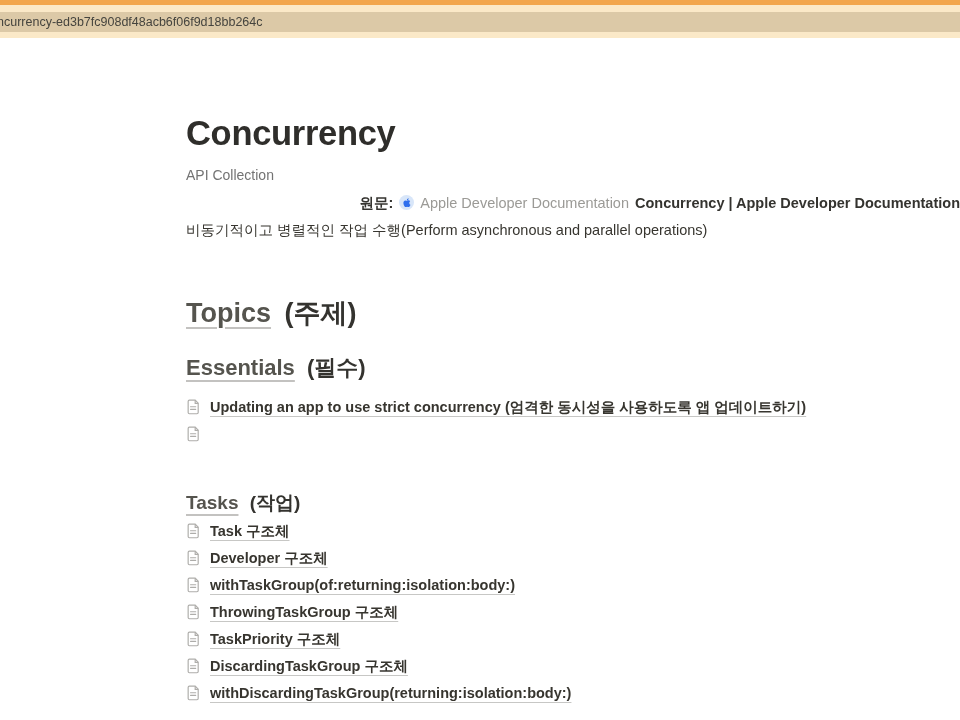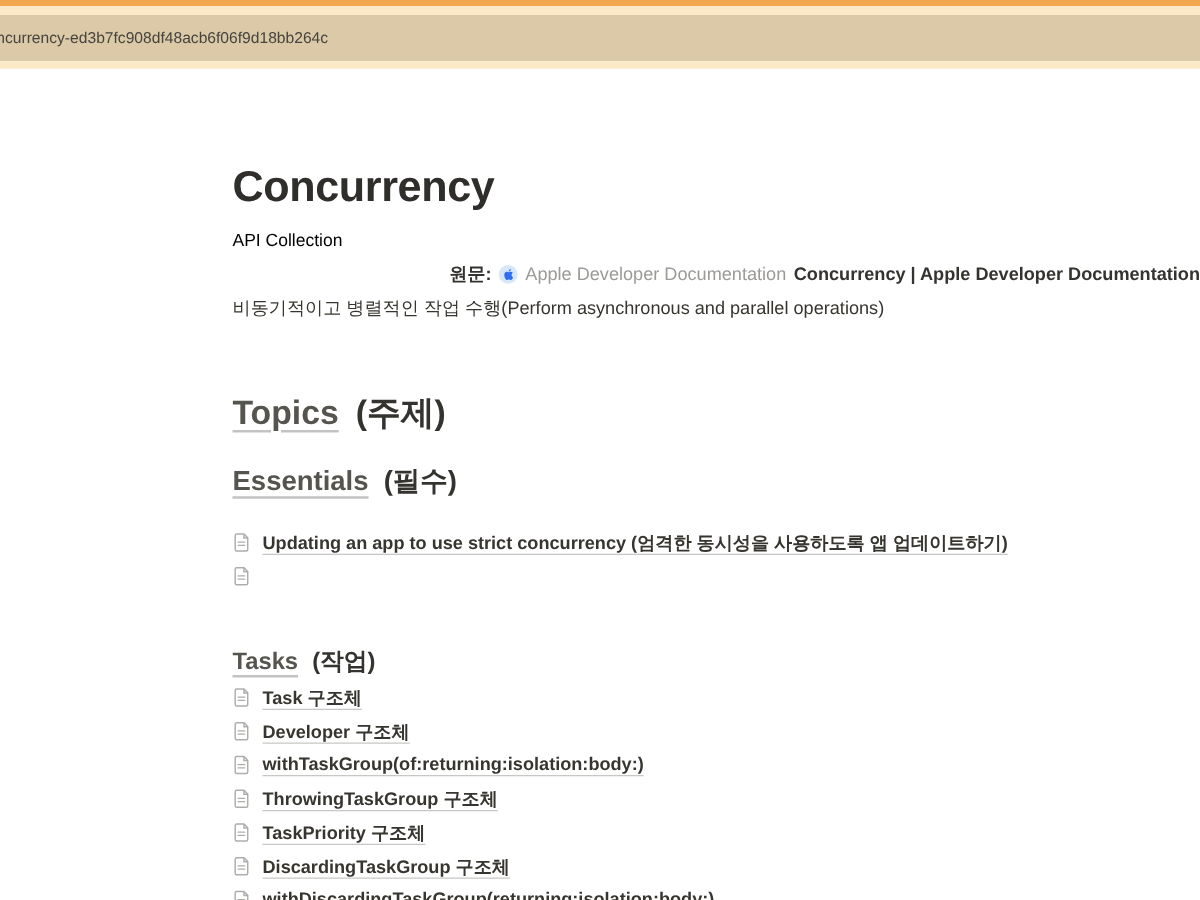--- a/index.html
+++ b/index.html
@@ -3,30 +3,30 @@
 <meta charset="utf-8">
 <style>
   * { margin:0; padding:0; box-sizing:border-box; }
   html,body { width:960px; height:720px; overflow:hidden; background:#ffffff;
               font-family:"Liberation Sans","DejaVu Sans",sans-serif; }
 
   
   .stripe-orange { height:5px; background:#f2a64d; }
   .stripe-cream  { height:7px; background:#fbe9c8; }
   .stripe-cream.bottom { height:6px; }
-  .tab-bar { height:37px; background:#dcc9a7; display:flex; align-items:center; overflow:hidden; }
+  .tab-bar { height:20px; background:#dcc9a7; display:flex; align-items:center; overflow:hidden; }
   .tab-label { font-size:12.5px; line-height:23px; color:#45443e; margin-left:-3px; white-space:nowrap; }
 
   
   main { padding-left:186px; color:#37352f; }
 
   h1.page-title { margin-top:76px; font-size:34.5px; line-height:1.15;
                   font-weight:700; letter-spacing:-0.3px; color:#2f2e2b; }
 
-  .subtitle { margin-top:11px; font-size:14px; line-height:20px; color:#000000; }
+  .subtitle { margin-top:11px; font-size:14px; line-height:20px; color:#737373; }
 
   .origin-line { margin-top:7px; font-size:14.5px; line-height:22px;
                  display:flex; align-items:center; gap:6px; white-space:nowrap;justify-content:flex-end; }
   .origin-line .b { font-weight:700; color:#34332f; }
   .origin-line .gray { color:#9b9a96; }
   .favicon { width:15px; height:15px; border-radius:50%; background:#d8e6f9;
              display:inline-flex; align-items:center; justify-content:center; flex:none; }
   .favicon svg { width:9px; height:11px; display:block; }
 
   .desc { margin-top:5px; font-size:14.5px; line-height:22px; color:#37352f; }
@@ -34,21 +34,21 @@
   h2, h3 { font-weight:700; color:#34332f; }
   .h-topics     { margin-top:56px; font-size:27px; line-height:1.25; }
   .h-essentials { margin-top:24px; font-size:22px; line-height:1.25; }
   .h-tasks      { margin-top:43px; font-size:19px; line-height:1.25; }
 
   .hlink { color:#55544e; text-decoration:underline;
            text-decoration-color:rgba(55,53,47,0.30); text-underline-offset:5px;
            text-decoration-thickness:1.5px; cursor:pointer; }
   .hsuffix { margin-left:6px; color:#34332f; }
 
-  .rows { margin-top:22px; }
+  .rows { margin-top:12px; }
   .rows.tasks { margin-top:3px; }
   .row { display:flex; align-items:center; height:27px; gap:9px; cursor:pointer; }
   .picon { width:15px; height:16px; flex:none; color:#aeadaa; }
   .rlink { font-size:14.5px; font-weight:600; color:#37352f; white-space:nowrap;
            text-decoration:underline; text-decoration-color:rgba(55,53,47,0.28);
            text-underline-offset:3.5px; text-decoration-thickness:1px; }
 
   .symdefs { position:absolute; width:0; height:0; overflow:hidden; }
 </style>
 </head>

